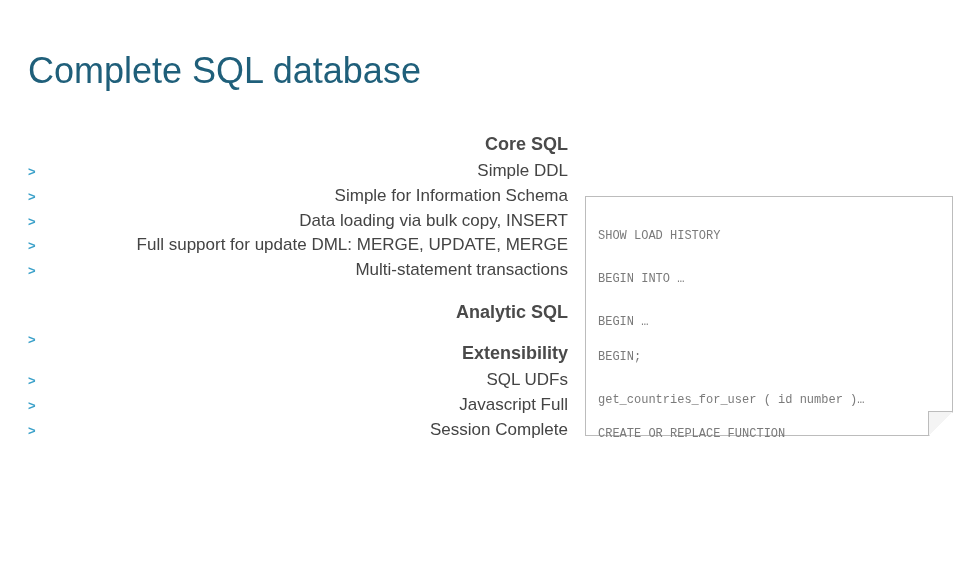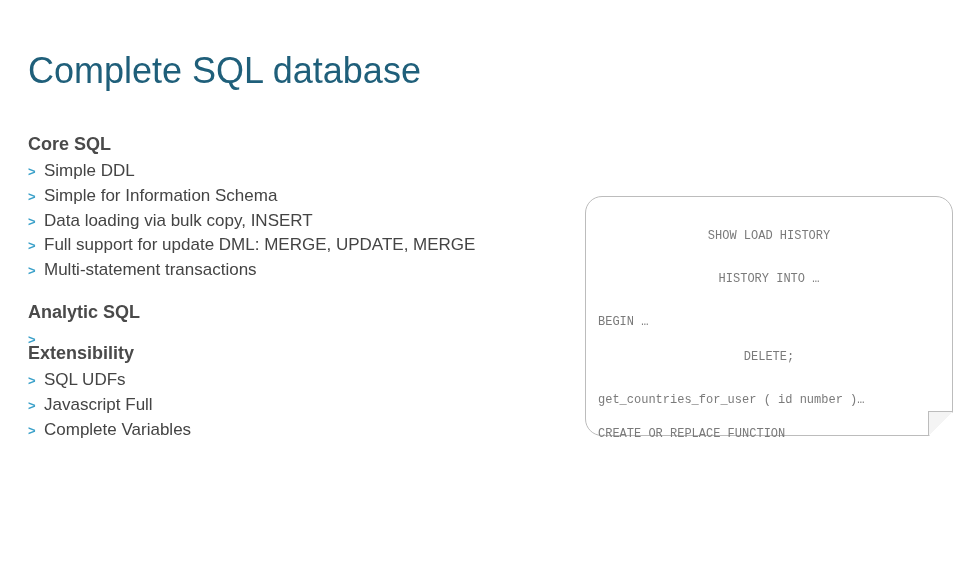--- a/index.html
+++ b/index.html
@@ -1,15 +1,15 @@
 <!DOCTYPE html>
 <html><head>
   <meta charset="utf-8">
   <style>
-    * { margin: 0; padding: 0; box-sizing: border-box; border-radius: 17px; }
+    * { margin: 0; padding: 0; box-sizing: border-box; }
     html, body {
       width: 975px;
       height: 564px;
       background: #ffffff;
       font-family: "Helvetica Neue", Helvetica, Arial, sans-serif;
       color: #4a4a4a;
       overflow: hidden;
     }
     .slide {
       width: 100%;
@@ -22,20 +22,21 @@
       font-size: 36px;
       font-weight: 400;
       margin-bottom: 42px;
     }
     .content {
       display: flex;
       align-items: flex-start;
     }
     .left-col {
       width: 540px;
+      text-align: right;
     }
     .section-title {
       font-size: 18px;
       font-weight: 600;
       color: #4a4a4a;
       margin-bottom: 4px;
     }
     .section {
       margin-bottom: 20px;
     }
@@ -90,21 +91,21 @@
     .fold::after {
       content: '';
       position: absolute;
       right: 0; bottom: 0;
       width: 24px; height: 24px;
       background: linear-gradient(135deg, #f4f4f4 0%, #f4f4f4 50%, transparent 50%, transparent 100%);
       border-top: 1px solid #bcbcbc;
       border-left: 1px solid #bcbcbc;
       transform-origin: top left;
     }
-    .code-block { margin-bottom: 8px; text-align: center; }
+    .code-block { margin-bottom: 8px; }
   </style>
 </head>
 <body>
 
 <div class="slide">
   <h1>Complete SQL database</h1>
 
   <div class="content">
     <div class="left-col">
 
@@ -124,30 +125,30 @@
         <ul>
           <li><span class="chev">&gt;</span></li>
         </ul>
       </div>
 
       <div class="section">
         <div class="section-title">Extensibility</div>
         <ul>
           <li><span class="chev">&gt;</span><span>SQL UDFs</span></li>
           <li><span class="chev">&gt;</span><span>Javascript Full</span></li>
-          <li><span class="chev">&gt;</span><span>Complete Variables</span></li>
+          <li><span class="chev">&gt;</span><span>Session Complete</span></li>
         </ul>
       </div>
 
     </div>
   </div>
 
   <div class="code-note">
 <div class="code-block">SHOW LOAD HISTORY</div>
-<div class="code-block">HISTORY INTO …</div>
+<div class="code-block">BEGIN INTO …</div>
 <div>BEGIN …</div>
-<div class="code-block">DELETE;</div>
+<div class="code-block">BEGIN;</div>
 <div>get_countries_for_user ( id number )…</div>
 <div>CREATE OR REPLACE FUNCTION</div>
     <div class="fold"></div>
   </div>
 
 </div>
 
 </body></html>

